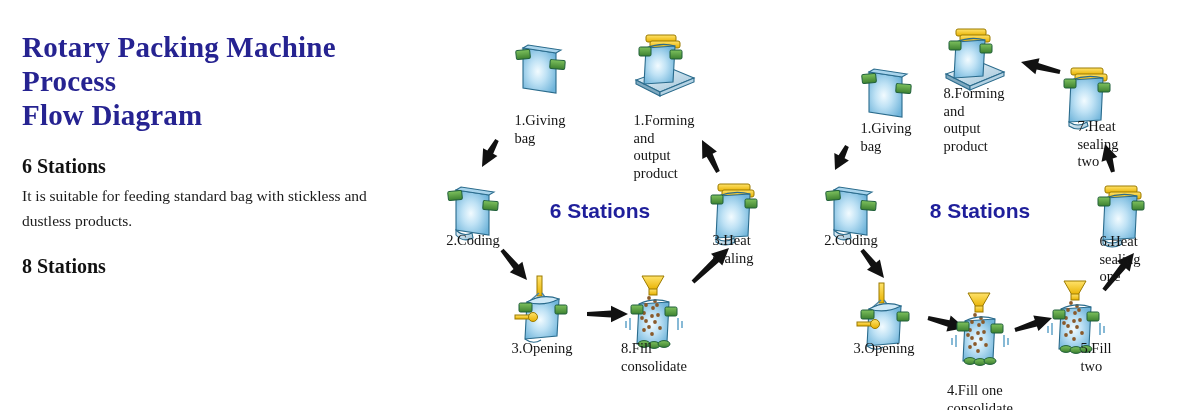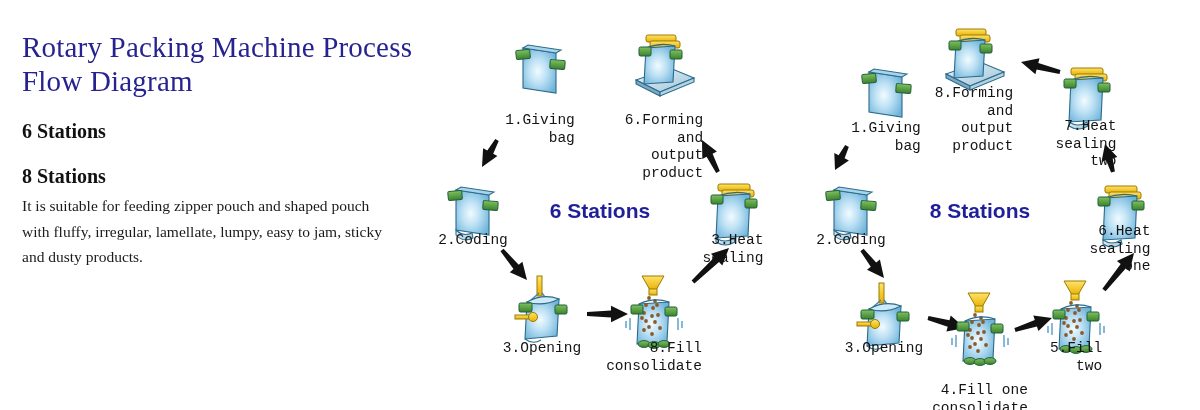--- a/index.html
+++ b/index.html
@@ -9,21 +9,21 @@
     font-family:"Liberation Sans", sans-serif;
     overflow:hidden;
     position:relative;
   }
   #root{position:relative;width:1200px;height:410px;}
 
   
   .left-panel{position:absolute;left:22px;top:30px;width:400px;}
   .main-title{
     font-family:"Liberation Serif", serif;
-    font-weight:normal;
+    font-weight:bold;
     font-size:29px;
     line-height:1.18;
     color:#262391;
     letter-spacing:0.2px;
     margin:0;
     white-space:pre-line;
   }
   .sec{margin-top:22px;}
   .sec-head{
     font-family:"Liberation Serif", serif;
@@ -41,25 +41,25 @@
     max-width:372px;
   }
 
   
   .diagram{position:absolute;left:0;top:0;width:1200px;height:410px;pointer-events:none;}
 
   .node{position:absolute;}
   .node .icon{position:absolute;left:50%;transform:translateX(-50%);top:0;}
   .node .cap{
     position:absolute;left:50%;transform:translateX(-50%);
-    font-family:Liberation Mono, monospace;
+    font-family:Liberation Serif, serif;
     font-size:14.5px;
     color:#141414;
     white-space:pre-line;
-    text-align:right;
+    text-align:left;
     line-height:1.22;
   }
   .center-label{
     position:absolute;
     font-family:"Liberation Sans", sans-serif;
     font-weight:bold;
     font-size:21px;
     color:#1f1f9b;
     white-space:nowrap;
     transform:translate(-50%,-50%);
@@ -69,25 +69,25 @@
 <body>
 
 <div id="root">
 
   <div class="left-panel">
     <h1 class="main-title">Rotary Packing Machine Process
 Flow Diagram</h1>
 
     <div class="sec">
       <div class="sec-head">6 Stations</div>
+      <p class="sec-body">It is suitable for feeding standard bag with stickless and dustless products.</p>
     </div>
 
     <div class="sec">
       <div class="sec-head">8 Stations</div>
-      <p class="sec-body">It is suitable for feeding zipper pouch and shaped pouch with fluffy, irregular, lamellate, lumpy, easy to jam, sticky and dusty products.</p>
     </div>
   </div>
 
   <svg class="diagram" id="arrow-layer" viewBox="0 0 1200 410" width="1200" height="410">
       <polygon points="495.3,139.0 487.3,150.5 483.1,148.2 482.0,167.0 497.4,156.1 493.2,153.8 498.7,141.0" fill="#111111"></polygon>
       <polygon points="500.5,251.3 513.5,269.1 509.8,272.2 527.0,280.0 522.4,261.7 518.7,264.8 503.5,248.7" fill="#111111"></polygon>
       <polygon points="587.0,316.0 611.0,317.4 611.0,322.2 628.0,314.0 611.0,305.8 611.0,310.6 587.0,312.0" fill="#111111"></polygon>
       <polygon points="694.4,283.5 719.0,262.1 722.3,265.6 729.0,248.0 711.0,253.7 714.3,257.2 691.6,280.5" fill="#111111"></polygon>
       <polygon points="719.8,171.1 712.6,153.7 716.9,151.5 702.0,140.0 702.3,158.9 706.6,156.7 716.2,172.9" fill="#111111"></polygon>
       <polygon points="845.2,145.1 838.6,155.3 834.3,153.1 835.0,170.0 848.9,160.5 844.6,158.3 848.8,146.9" fill="#111111"></polygon>
@@ -297,21 +297,21 @@
     <rect x="18" y="3" width="30" height="7" rx="2" fill="url(#yl5)" stroke="#9b7a00" stroke-width="1"></rect>
     <rect x="22" y="9" width="30" height="7" rx="2" fill="url(#yl5)" stroke="#9b7a00" stroke-width="1"></rect>
     <polygon points="8,48 32,60 66,46 42,36" fill="url(#pl5)" stroke="#2a6b8c" stroke-width="1.1"></polygon>
     <polygon points="8,48 32,60 32,64 8,52" fill="#7fa9c0" stroke="#2a6b8c" stroke-width="1.1"></polygon>
     <polygon points="32,60 66,46 66,50 32,64" fill="#b4d2e3" stroke="#2a6b8c" stroke-width="1.1"></polygon>
     <polygon points="18,16 47,14 45,50 16,52" fill="url(#bg5)" stroke="#2a6b8c" stroke-width="1.1"></polygon>
     <path d="M18,16 q15,-6 29,-2" fill="none" stroke="#2a6b8c" stroke-width="1.1"></path>
     <rect x="11" y="15" width="12" height="9" rx="1.5" fill="url(#gr5)" stroke="#1f5f3a" stroke-width="1"></rect>
     <rect x="42" y="18" width="12" height="9" rx="1.5" fill="url(#gr5)" stroke="#1f5f3a" stroke-width="1"></rect>
   </svg></div>
-        <div class="cap" style="top: 80px;">6.Forming and output
+        <div class="cap" style="top: 80px;">1.Forming and output
 product</div>
       </div>
       <div class="center-label" style="left: 980px; top: 211px;">8 Stations</div>
       <div class="node" style="left: 886px; top: 60px; width: 0px;">
         <div class="icon"><svg width="56" height="64" viewBox="0 0 56 64">
             <defs>
     <radialGradient id="bg6" cx="45%" cy="52%" r="62%">
       <stop offset="0%" stop-color="#f2fbff"></stop>
       <stop offset="42%" stop-color="#bfe2f5"></stop>
       <stop offset="100%" stop-color="#6fb4da"></stop>
@@ -491,21 +491,21 @@
     <path d="M17,32 q15,-7 30,-2" fill="none" stroke="#2a6b8c" stroke-width="1.1"></path>
     <rect x="9" y="33" width="12" height="9" rx="1.5" fill="url(#gr10)" stroke="#1f5f3a" stroke-width="1"></rect>
     <rect x="43" y="35" width="12" height="9" rx="1.5" fill="url(#gr10)" stroke="#1f5f3a" stroke-width="1"></rect>
     <g stroke="#6aa9cc" stroke-width="1.6" fill="none">
       <path d="M8,46 v12 M4,49 v7 M56,46 v12 M60,49 v7"></path>
     </g>
     <ellipse cx="22" cy="72" rx="6" ry="3.4" fill="url(#gr10)" stroke="#1f5f3a" stroke-width="1"></ellipse>
     <ellipse cx="32" cy="73" rx="6" ry="3.4" fill="url(#gr10)" stroke="#1f5f3a" stroke-width="1"></ellipse>
     <ellipse cx="42" cy="72" rx="6" ry="3.4" fill="url(#gr10)" stroke="#1f5f3a" stroke-width="1"></ellipse>
   </svg></div>
-        <div class="cap" style="top: 63px;">5.Fill two</div>
+        <div class="cap" style="top: 63px; margin-left: 20px;">5.Fill two</div>
       </div>
       <div class="node" style="left: 1120px; top: 182px; width: 0px;">
         <div class="icon"><svg width="58" height="66" viewBox="0 0 58 66">
             <defs>
     <radialGradient id="bg11" cx="45%" cy="52%" r="62%">
       <stop offset="0%" stop-color="#f2fbff"></stop>
       <stop offset="42%" stop-color="#bfe2f5"></stop>
       <stop offset="100%" stop-color="#6fb4da"></stop>
     </radialGradient>
     <linearGradient id="gr11" x1="0" y1="0" x2="0" y2="1">
@@ -522,21 +522,21 @@
     </linearGradient>
   </defs>
     <rect x="14" y="4" width="32" height="7" rx="2" fill="url(#yl11)" stroke="#9b7a00" stroke-width="1"></rect>
     <rect x="18" y="10" width="32" height="7" rx="2" fill="url(#yl11)" stroke="#9b7a00" stroke-width="1"></rect>
     <polygon points="14,16 46,14 44,56 12,58" fill="url(#bg11)" stroke="#2a6b8c" stroke-width="1.1"></polygon>
     <path d="M14,16 q16,-6 32,-2" fill="none" stroke="#2a6b8c" stroke-width="1.1"></path>
     <rect x="7" y="15" width="12" height="9" rx="1.5" fill="url(#gr11)" stroke="#1f5f3a" stroke-width="1"></rect>
     <rect x="41" y="19" width="12" height="9" rx="1.5" fill="url(#gr11)" stroke="#1f5f3a" stroke-width="1"></rect>
     <path d="M12,58 q9,6 18,0 l1,4 q-10,6 -19,0 z" fill="url(#pl11)" stroke="#2a6b8c" stroke-width="1.1"></path>
   </svg></div>
-        <div class="cap" style="top: 41px;">6.Heat sealing one</div>
+        <div class="cap" style="top: 51px;">6.Heat sealing one</div>
       </div>
       <div class="node" style="left: 1086px; top: 64px; width: 0px;">
         <div class="icon"><svg width="58" height="66" viewBox="0 0 58 66">
             <defs>
     <radialGradient id="bg12" cx="45%" cy="52%" r="62%">
       <stop offset="0%" stop-color="#f2fbff"></stop>
       <stop offset="42%" stop-color="#bfe2f5"></stop>
       <stop offset="100%" stop-color="#6fb4da"></stop>
     </radialGradient>
     <linearGradient id="gr12" x1="0" y1="0" x2="0" y2="1">
@@ -553,21 +553,21 @@
     </linearGradient>
   </defs>
     <rect x="14" y="4" width="32" height="7" rx="2" fill="url(#yl12)" stroke="#9b7a00" stroke-width="1"></rect>
     <rect x="18" y="10" width="32" height="7" rx="2" fill="url(#yl12)" stroke="#9b7a00" stroke-width="1"></rect>
     <polygon points="14,16 46,14 44,56 12,58" fill="url(#bg12)" stroke="#2a6b8c" stroke-width="1.1"></polygon>
     <path d="M14,16 q16,-6 32,-2" fill="none" stroke="#2a6b8c" stroke-width="1.1"></path>
     <rect x="7" y="15" width="12" height="9" rx="1.5" fill="url(#gr12)" stroke="#1f5f3a" stroke-width="1"></rect>
     <rect x="41" y="19" width="12" height="9" rx="1.5" fill="url(#gr12)" stroke="#1f5f3a" stroke-width="1"></rect>
     <path d="M12,58 q9,6 18,0 l1,4 q-10,6 -19,0 z" fill="url(#pl12)" stroke="#2a6b8c" stroke-width="1.1"></path>
   </svg></div>
-        <div class="cap" style="top: 54px;">7.Heat sealing two</div>
+        <div class="cap" style="top: 54px; margin-left: 12px;">7.Heat sealing two</div>
       </div>
       <div class="node" style="left: 974px; top: 26px; width: 0px;">
         <div class="icon"><svg width="72" height="72" viewBox="0 0 72 72">
             <defs>
     <radialGradient id="bg13" cx="45%" cy="52%" r="62%">
       <stop offset="0%" stop-color="#f2fbff"></stop>
       <stop offset="42%" stop-color="#bfe2f5"></stop>
       <stop offset="100%" stop-color="#6fb4da"></stop>
     </radialGradient>
     <linearGradient id="gr13" x1="0" y1="0" x2="0" y2="1">

